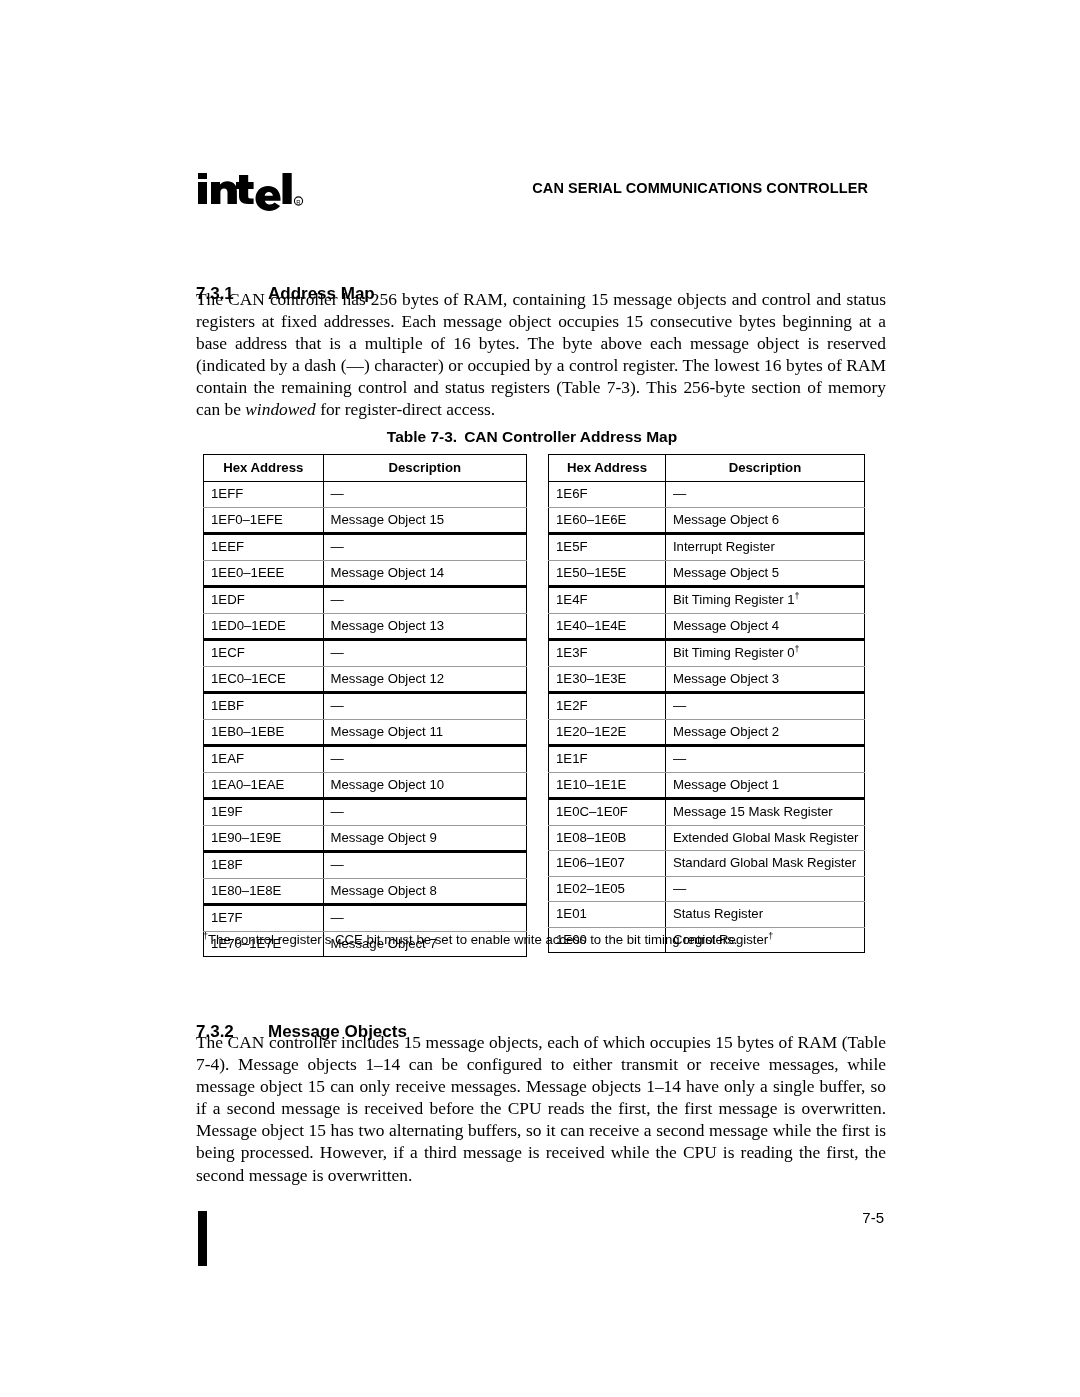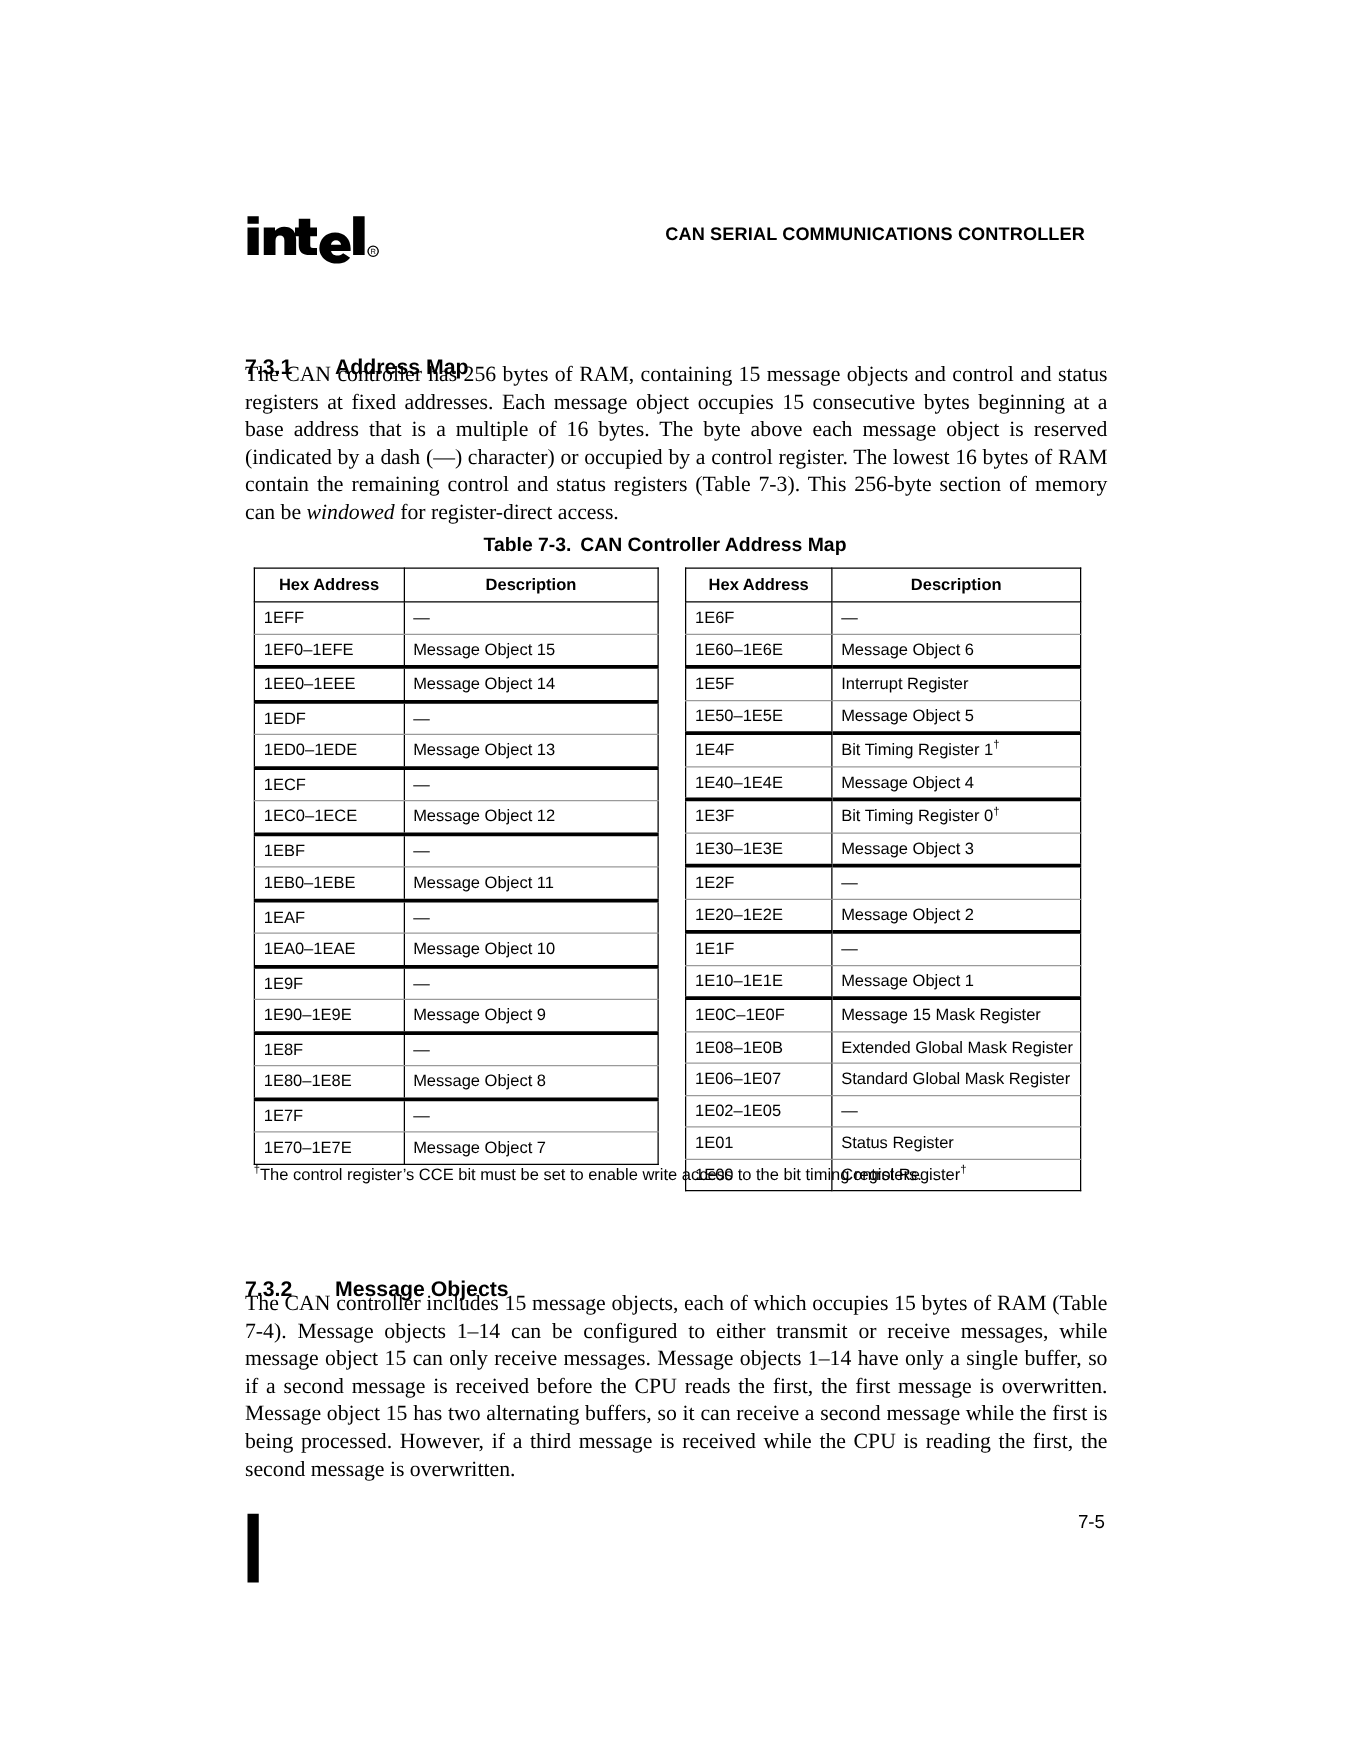--- a/index.html
+++ b/index.html
@@ -237,20 +237,24 @@
       </thead>
       <tbody>
           <tr class="sep-thin">
             <td>1EFF</td>
             <td>—</td>
           </tr>
           <tr class="sep-thick">
             <td>1EF0–1EFE</td>
             <td>Message Object 15</td>
           </tr>
+          <tr class="sep-thin">
+            <td>1EEF</td>
+            <td>—</td>
+          </tr>
           <tr class="sep-thick">
             <td>1EE0–1EEE</td>
             <td>Message Object 14</td>
           </tr>
           <tr class="sep-thin">
             <td>1EDF</td>
             <td>—</td>
           </tr>
           <tr class="sep-thick">
             <td>1ED0–1EDE</td>

